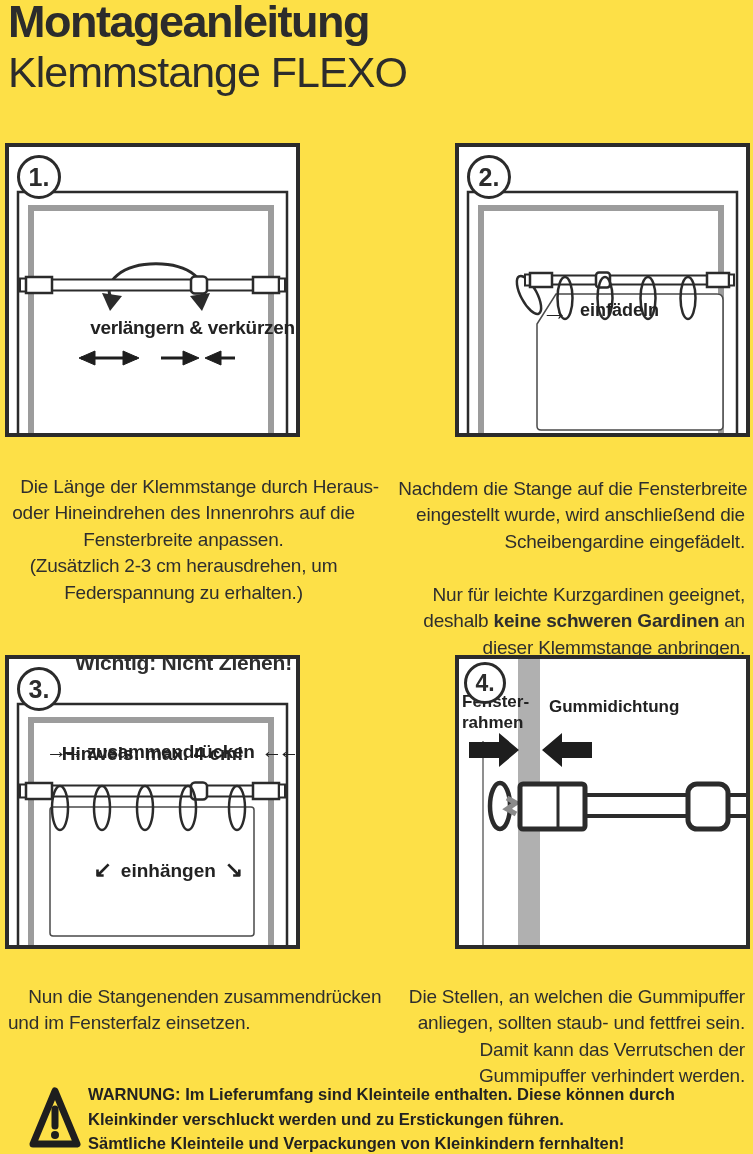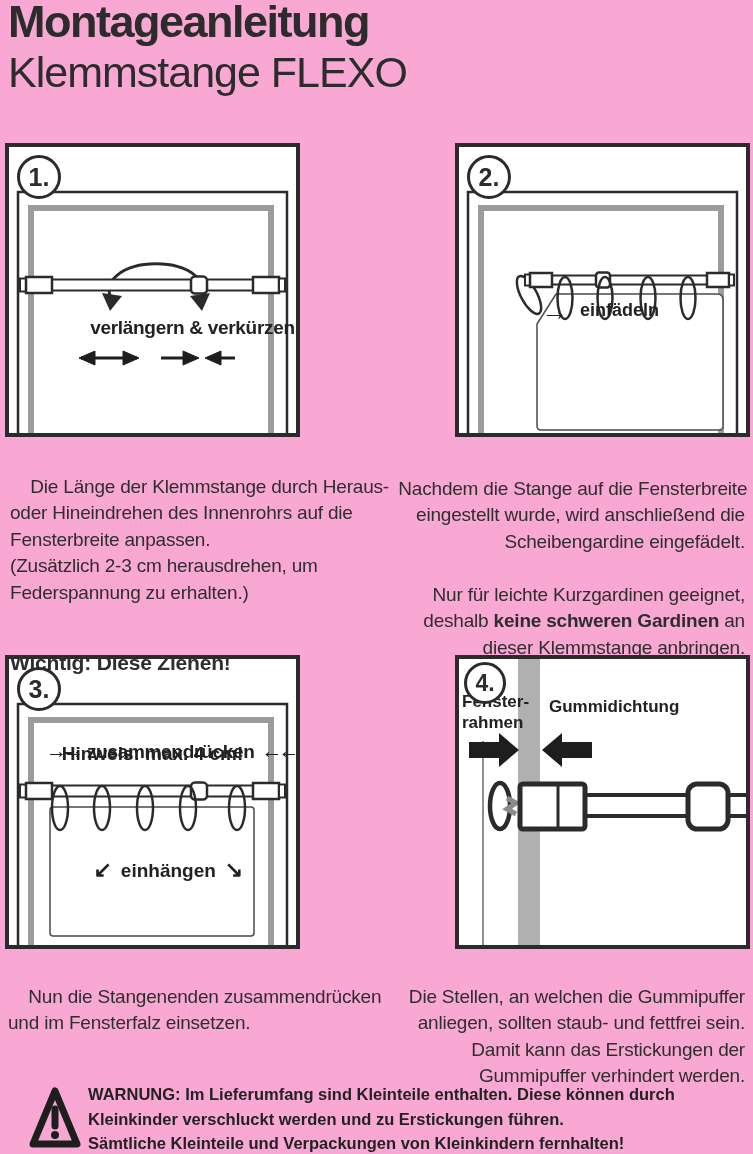--- a/index.html
+++ b/index.html
@@ -1,18 +1,18 @@
 <!DOCTYPE html>
 <html><head>
 <meta charset="utf-8">
 <style>
   html,body { margin:0; padding:0; background:#e8e8e8; }
   .page {
     position:relative; width:753px; height:1154px; margin:0 auto;
-    background:#f9a8d4; color:#2c2c2c; overflow:hidden;
+    background:#fde047; color:#2c2c2c; overflow:hidden;
     font-family:"Liberation Sans", sans-serif;
   }
   
   .title   { position:absolute; left:8px; top:-4px; font-size:45px; font-weight:700; letter-spacing:-1.5px; }
   .subtitle{ position:absolute; left:8px; top:48px; font-size:43px; font-weight:400; letter-spacing:-1px;text-align:center; }
 
   
   .panel { position:absolute; width:287px; height:286px; border:4px solid #2b2b2b; background:#fff; overflow:hidden; }
   #panel1 { left:5px;   top:143px; }
   #panel2 { left:455px; top:143px; }
@@ -37,21 +37,21 @@
   #compress-label { top:58px;  font-size:19px; letter-spacing:-0.3px; }
   #compress-label .dbl { font-size:21px; margin:0 7px; letter-spacing:-4px; }
   #hint-label     { top:84px;  font-size:19px; }
   #hang-label     { top:176px; font-size:19px; }
   #hang-label .diag { font-size:22px; margin:0 9px; }
   #frame-label    { left:3px;  top:32px; font-size:17px; line-height:21px; }
   #seal-label     { left:90px; top:38px; font-size:17px; }
 
   
   .caption { position:absolute; font-size:19px; line-height:26.5px; letter-spacing:-0.2px; white-space:pre; color:#2e2e2e; }
-  #caption1 { left:10px;  top:447px; width:367px; text-align:left; }
+  #caption1 { left:0;  top:447px; width:367px; text-align:center; }
   #caption2 { left:378px; top:449px; width:367px; text-align:right; }
   #caption3 { left:8px;  top:957px; width:367px; text-align:left; }
   #caption4 { left:378px; top:957px; width:367px; text-align:right; }
   .caption .para2 { display:block; margin-top:0; }
   .caption .imp   { display:block; margin-top:17px; font-weight:700; font-size:21px; }
   .caption b { font-weight:700; }
 
   
   #warning-icon { position:absolute; left:29px; top:1085px; }
   #warning-text {
@@ -203,41 +203,41 @@
 rahmen</div>
     <div class="p-label" id="seal-label">Gummidichtung</div>
   </div>
 
   <div class="caption" id="caption1">
     <span>Die Länge der Klemmstange durch Heraus-
 oder Hineindrehen des Innenrohrs auf die
 Fensterbreite anpassen.
 (Zusätzlich 2-3 cm herausdrehen, um
 Federspannung zu erhalten.)</span>
-    <span class="imp">Wichtig: Diese Ziehen!</span>
+    <span class="imp">Wichtig: Nicht Ziehen!</span>
   </div>
 
   <div class="caption" id="caption2">
     <span>Nachdem die Stange auf die Fensterbreite
 eingestellt wurde, wird anschließend die
 Scheibengardine eingefädelt.</span>
     <span class="para2"><span>Nur für leichte Kurzgardinen geeignet,
 deshalb </span><b>keine schweren Gardinen</b><span> an
 dieser Klemmstange anbringen.</span></span>
   </div>
 
   <div class="caption" id="caption3">
     <span>Nun die Stangenenden zusammendrücken
 und im Fensterfalz einsetzen.</span>
   </div>
 
   <div class="caption" id="caption4">
     <span>Die Stellen, an welchen die Gummipuffer
 anliegen, sollten staub- und fettfrei sein.
-Damit kann das Erstickungen der
+Damit kann das Verrutschen der
 Gummipuffer verhindert werden.</span>
   </div>
 
   <svg id="warning-icon" width="52" height="66" viewBox="0 0 52 66">
     <path d="M26 6 L48 59 L4 59 Z" fill="none" stroke="#1e1e1e" stroke-width="7" stroke-linejoin="round"></path>
     <line x1="26" y1="24" x2="26" y2="41" stroke="#1e1e1e" stroke-width="7" stroke-linecap="round"></line>
     <circle cx="26" cy="50" r="4" fill="#1e1e1e"></circle>
   </svg>
   <div id="warning-text">WARNUNG: Im Lieferumfang sind Kleinteile enthalten. Diese können durch
 Kleinkinder verschluckt werden und zu Erstickungen führen.

